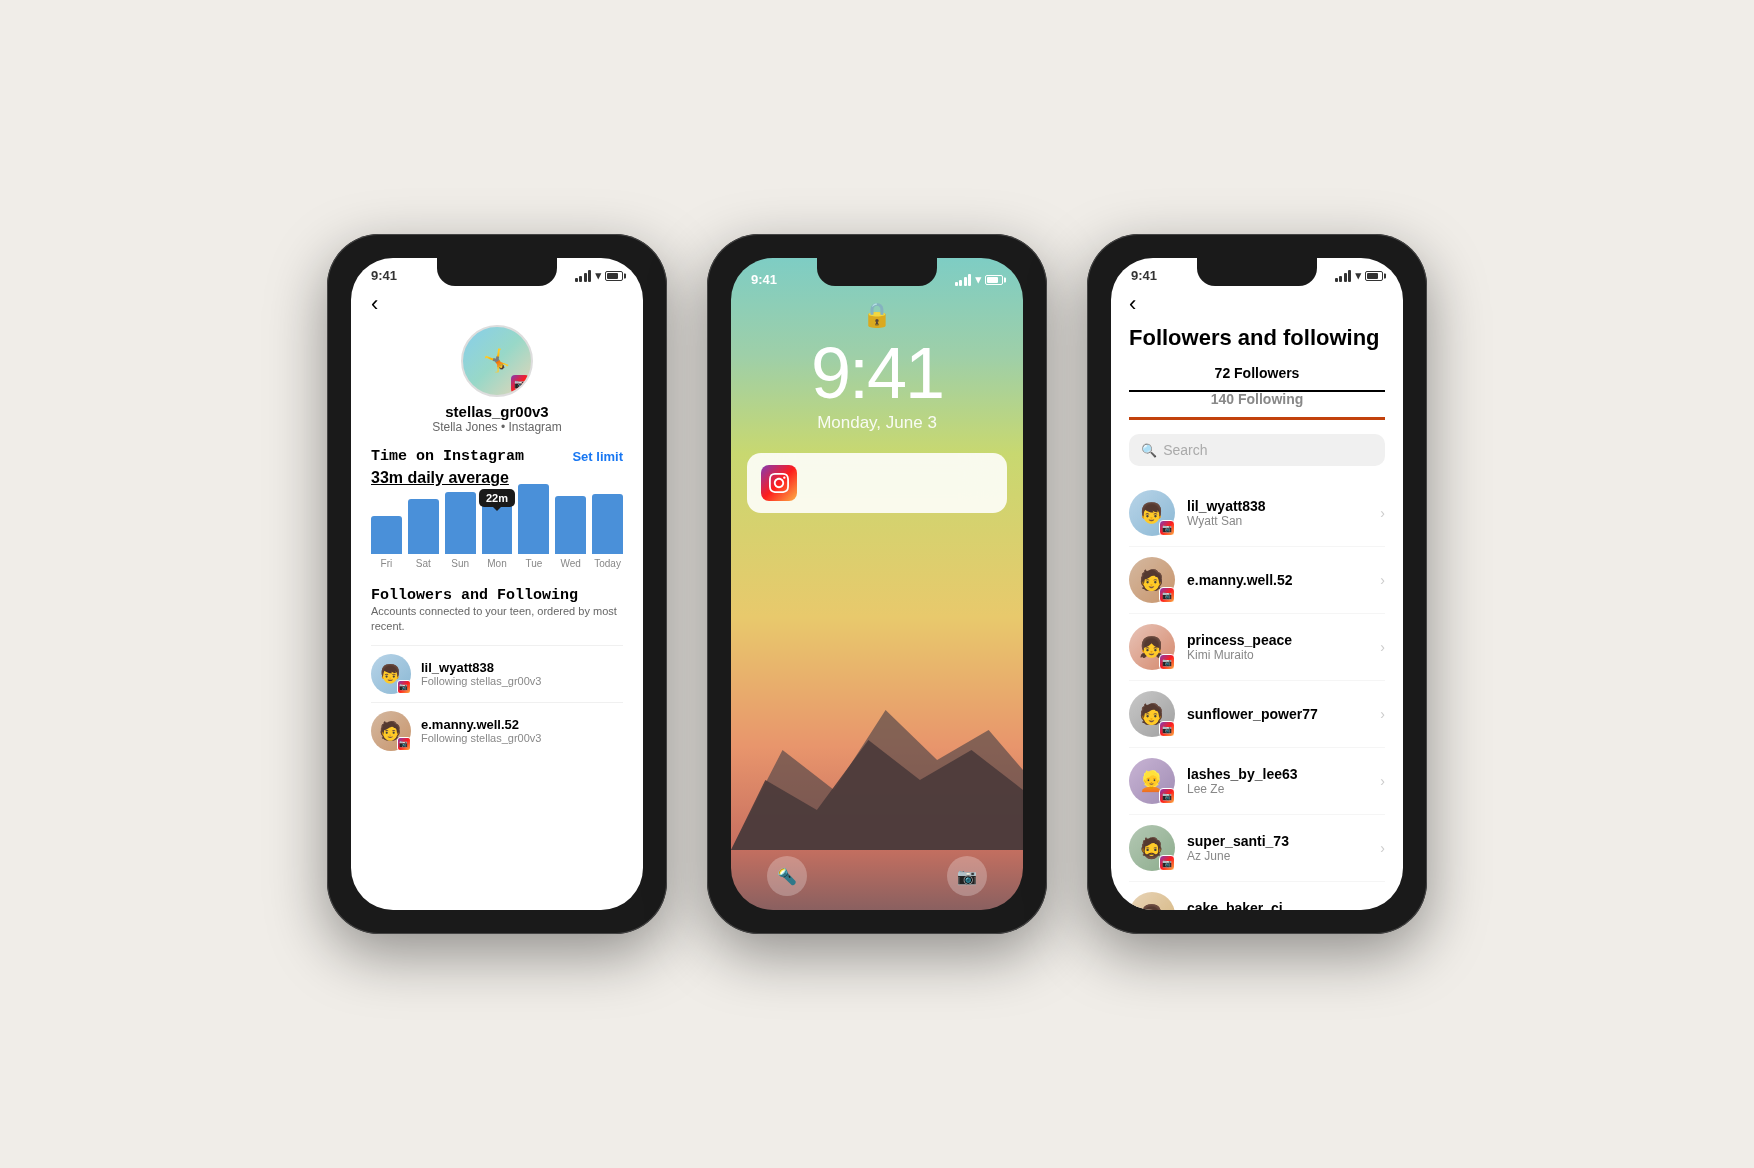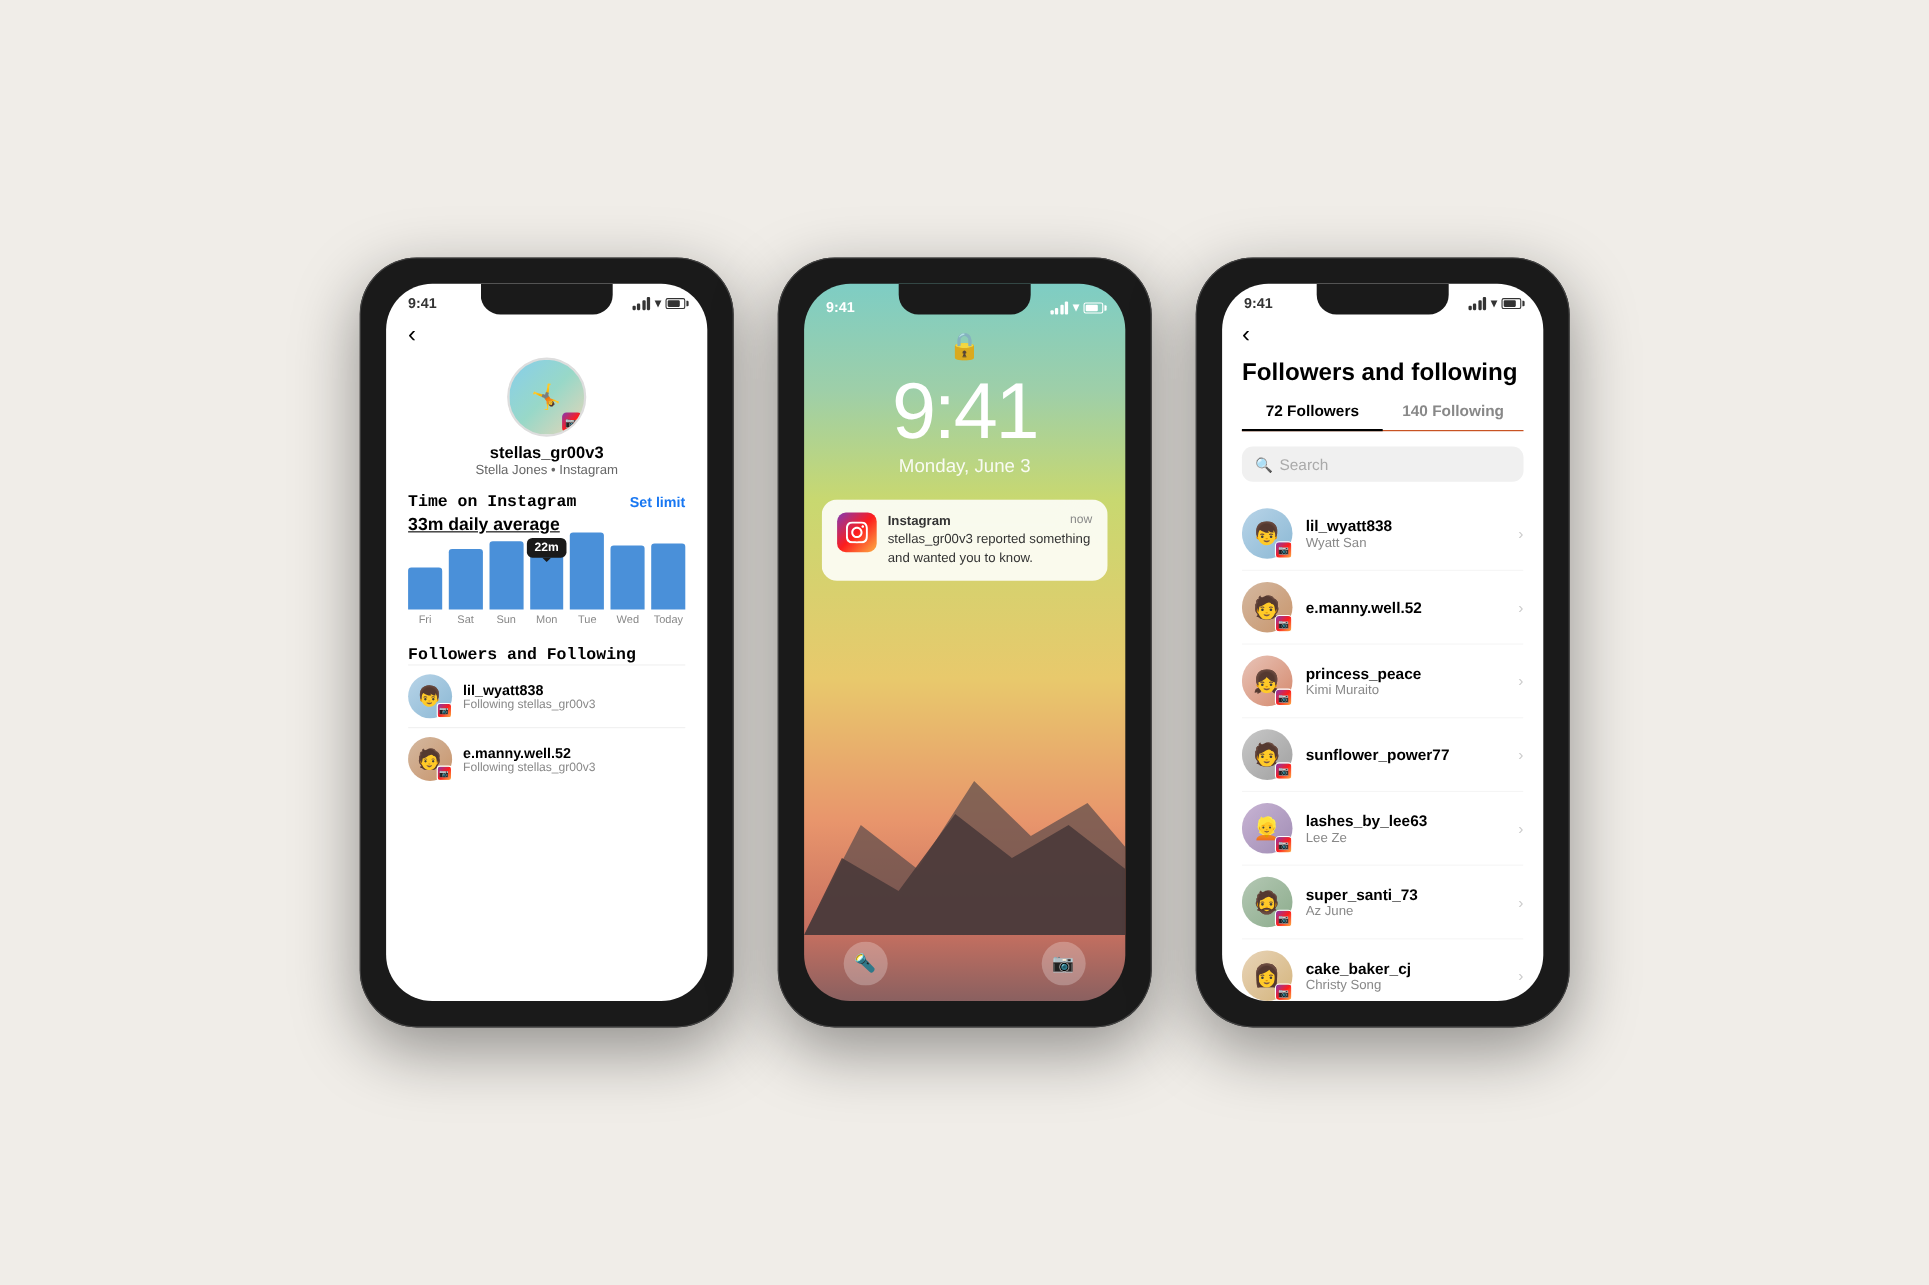--- a/index.html
+++ b/index.html
@@ -406,22 +406,23 @@
     .page-back { font-size: 22px; color: #000; padding: 4px 0 8px; cursor: pointer; }
     .page-title {
       font-size: 22px;
       font-weight: 700;
       color: #000;
       margin-bottom: 14px;
     }
 
     .tabs-row {
       display: flex;
-      border-bottom: 1px solid #c2410c;
+      border-bottom: 3px solid #c2410c;
       margin-bottom: 14px;
+      flex-direction: column;
     }
     .tab-item {
       flex: 1;
       text-align: center;
       padding-bottom: 10px;
       font-size: 14px;
       font-weight: 600;
       color: #888;
       cursor: pointer;
       position: relative;
@@ -576,20 +577,21 @@
             </div>
             <div class="bar-item">
               <div class="bar" style="height: 60px;"></div>
               <div class="bar-label">Today</div>
             </div>
           </div>
       </div>
 
       <div class="followers-section">
         <div class="section-title">Followers and Following</div>
+        <div class="followers-desc">Accounts connected to your teen, ordered by most recent.</div>
         <div id="follower-items-1">
             <div class="follower-item">
     <div class="follower-avatar">
       <div class="follower-avatar-img av1" style="width:40px;height:40px;border-radius:50%;display:flex;align-items:center;justify-content:center">
         <span style="font-size:18px">👦</span>
       </div>
       <div class="follower-ig-badge">📷</div>
     </div>
     <div class="follower-info">
       <div class="follower-name">lil_wyatt838</div>
@@ -637,27 +639,20 @@
       <div class="lock-icon">🔒</div>
       <div class="lock-time">9:41</div>
       <div class="lock-date">Monday, June 3</div>
 
       <div class="notification-card">
         <div class="notif-app-icon">
           <svg width="20" height="20" viewBox="0 0 24 24" fill="white">
             <path d="M12 2.163c3.204 0 3.584.012 4.85.07 3.252.148 4.771 1.691 4.919 4.919.058 1.265.069 1.645.069 4.849 0 3.205-.012 3.584-.069 4.849-.149 3.225-1.664 4.771-4.919 4.919-1.266.058-1.644.07-4.85.07-3.204 0-3.584-.012-4.849-.07-3.26-.149-4.771-1.699-4.919-4.92-.058-1.265-.07-1.644-.07-4.849 0-3.204.013-3.583.07-4.849.149-3.227 1.664-4.771 4.919-4.919 1.266-.057 1.645-.069 4.849-.069zm0-2.163c-3.259 0-3.667.014-4.947.072-4.358.2-6.78 2.618-6.98 6.98-.059 1.281-.073 1.689-.073 4.948 0 3.259.014 3.668.072 4.948.2 4.358 2.618 6.78 6.98 6.98 1.281.058 1.689.072 4.948.072 3.259 0 3.668-.014 4.948-.072 4.354-.2 6.782-2.618 6.979-6.98.059-1.28.073-1.689.073-4.948 0-3.259-.014-3.667-.072-4.947-.196-4.354-2.617-6.78-6.979-6.98-1.281-.059-1.69-.073-4.949-.073zm0 5.838c-3.403 0-6.162 2.759-6.162 6.162s2.759 6.163 6.162 6.163 6.162-2.759 6.162-6.163c0-3.403-2.759-6.162-6.162-6.162zm0 10.162c-2.209 0-4-1.79-4-4 0-2.209 1.791-4 4-4s4 1.791 4 4c0 2.21-1.791 4-4 4zm6.406-11.845c-.796 0-1.441.645-1.441 1.44s.645 1.44 1.441 1.44c.795 0 1.439-.645 1.439-1.44s-.644-1.44-1.439-1.44z"></path>
           </svg>
         </div>
-        <div class="notif-body">
-          <div class="notif-header">
-            <span class="notif-app-name">Instagram</span>
-            <span class="notif-time">now</span>
-          </div>
-          <div class="notif-text">stellas_gr00v3 reported something and wanted you to know.</div>
-        </div>
       </div>
 
       <div class="mountain-container">
         <svg class="mountain-svg" viewBox="0 0 340 200" preserveAspectRatio="none">
           <polygon points="0,200 60,100 120,140 180,60 240,110 300,80 340,120 340,200" fill="#5a4a4a" opacity="0.7"></polygon>
           <polygon points="0,200 40,130 100,160 160,90 220,130 280,100 340,140 340,200" fill="#4a3a3a" opacity="0.9"></polygon>
         </svg>
       </div>
 
       <div class="lockscreen-bottom">

